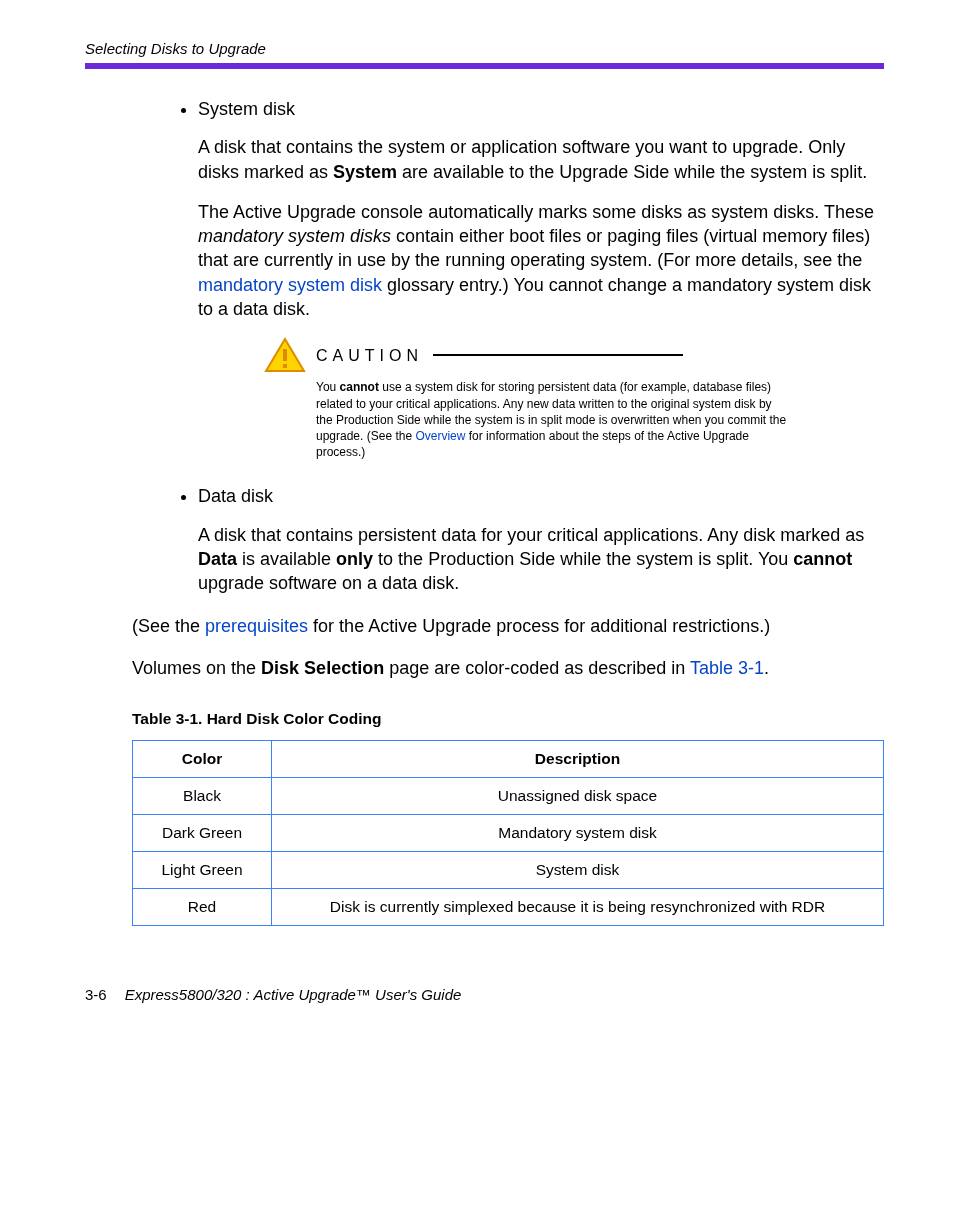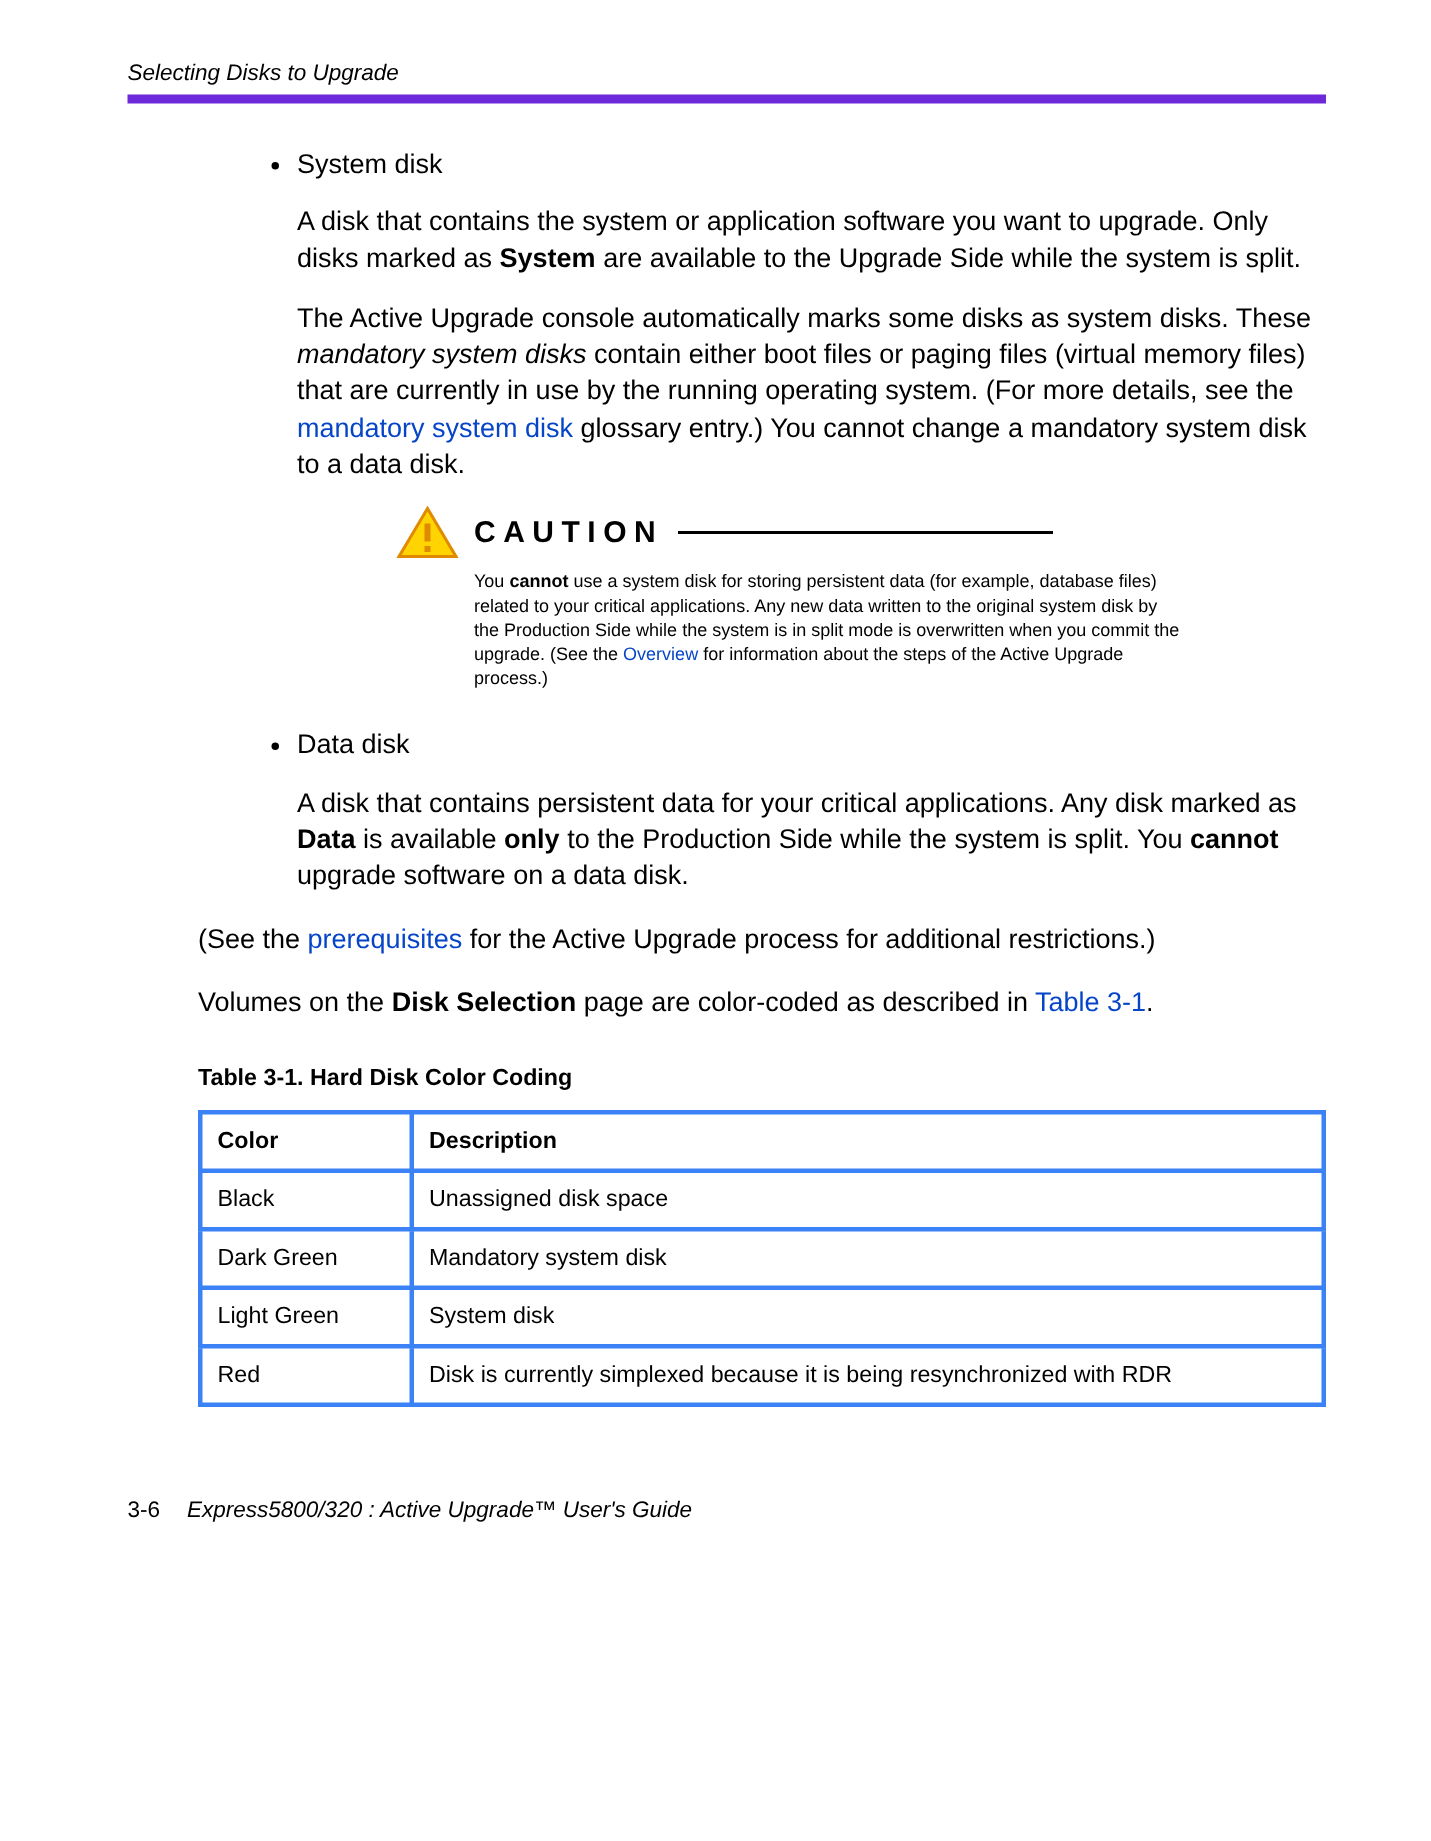--- a/index.html
+++ b/index.html
@@ -53,23 +53,23 @@
     margin-top: 14px;
     margin-bottom: 24px;
   }
   .caution-head {
     display: flex;
     align-items: center;
     gap: 10px;
     margin-bottom: 6px;
   }
   .caution-label {
-    font-weight: bold;
+    font-weight: normal;
     letter-spacing: 5px;
-    font-size: 20px;
+    font-size: 16px;
   }
   .caution-rule {
     flex: 0 0 250px;
     border-top: 2px solid #000;
     height: 0;
   }
   .caution-body {
     margin-left: 52px;
     font-size: 12px;
     line-height: 1.35;
@@ -83,23 +83,23 @@
     margin-top: 30px;
     margin-bottom: 12px;
   }
   table.disk {
     border-collapse: collapse;
     width: 100%;
     font-size: 15.5px;
     margin-bottom: 50px;
   }
   table.disk th, table.disk td {
-    border: 3px solid #3b82f6;
+    border: 1px solid #3b82f6;
     padding: 9px 10px;
-    text-align: left;
+    text-align: center;
     vertical-align: top;
   }
   table.disk th { font-weight: bold; }
   table.disk td.col0, table.disk th.col0 { width: 118px; }
 
   .footer {
     font-size: 15px;
     padding-top: 10px;
   }
   .footer .pg { margin-right: 18px; }

